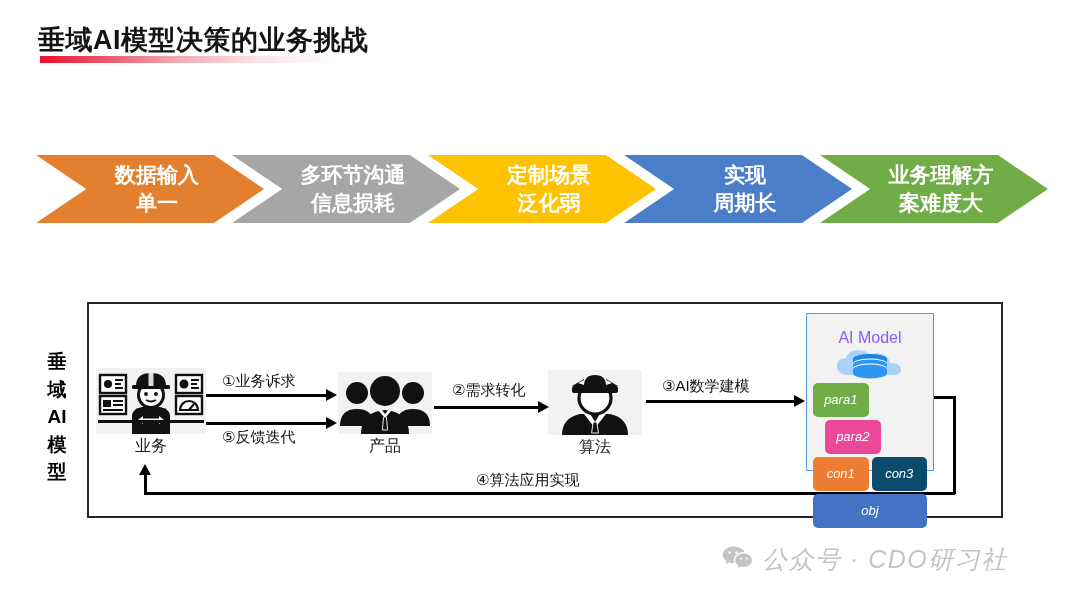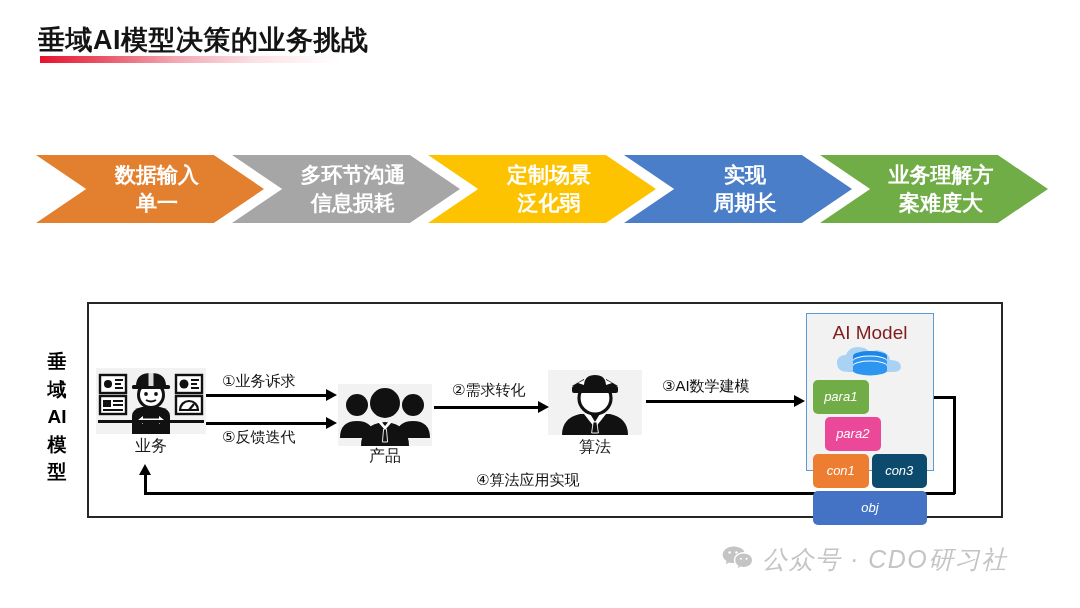--- a/index.html
+++ b/index.html
@@ -145,24 +145,24 @@
     top: 313px;
     width: 128px;
     height: 158px;
     background: #f2f2f2;
     border: 1.5px solid #5b9bd5;
     box-sizing: border-box;
     padding: 4px 6px 6px 6px;
   }
   .ai-title {
     text-align: center;
-    font-size: 19px;
-    color: #7f1d1d;
+    font-size: 16px;
+    color: #8b5cf6;
     line-height: 1.1;
-    margin-top: 5px;
+    margin-top: 11px;
   }
   .ai-icon-row {
     height: 32px;
     display: flex;
     align-items: center;
     justify-content: center;
     margin-top: 1px;
   }
   .pill-grid {
     display: flex;
@@ -298,21 +298,21 @@
       <path d="M40 18 Q40 5 55 5 Q70 5 70 18 Z" fill="#111"></path>
       <rect x="36" y="17" width="38" height="4" rx="1.6" fill="#111"></rect>
       <rect x="52.5" y="5" width="5" height="13" fill="#fff" opacity="0.85"></rect>
 
       <rect x="2" y="52" width="106" height="3" fill="#111"></rect>
     </svg>
   </div>
   <div class="node-label">业务</div>
 </div>
 
-<div class="node" style="left:338px; top:384px; width:94px;font-family:Liberation Mono, monospace;">
+<div class="node" style="left:338px; top:372px; width:94px;">
   <div class="node-icon" style="width:94px; height:62px;">
     <svg viewBox="0 0 94 62" width="94" height="62" aria-hidden="true">
 
       <circle cx="19" cy="21" r="11" fill="#111"></circle>
       <path d="M2 54 Q2 37 19 37 Q36 37 36 54 Z" fill="#111"></path>
 
       <circle cx="75" cy="21" r="11" fill="#111"></circle>
       <path d="M58 54 Q58 37 75 37 Q92 37 92 54 Z" fill="#111"></path>
 
       <circle cx="47" cy="19" r="15" fill="#111"></circle>

